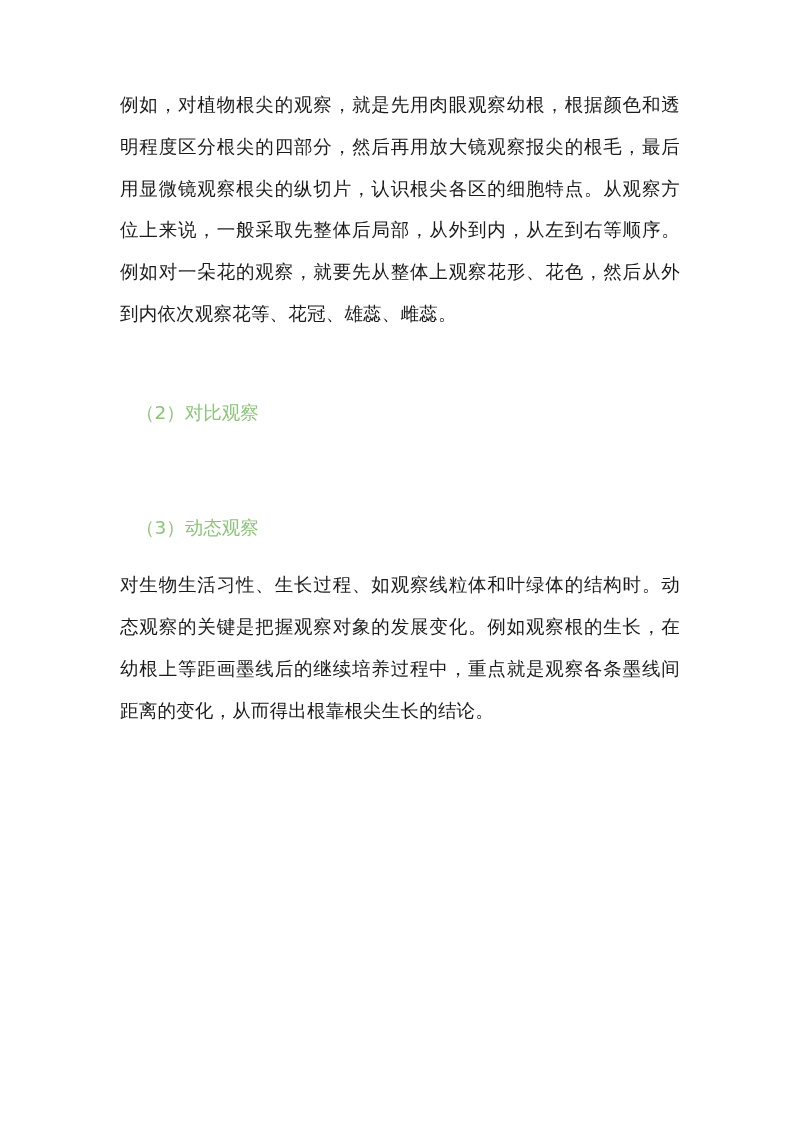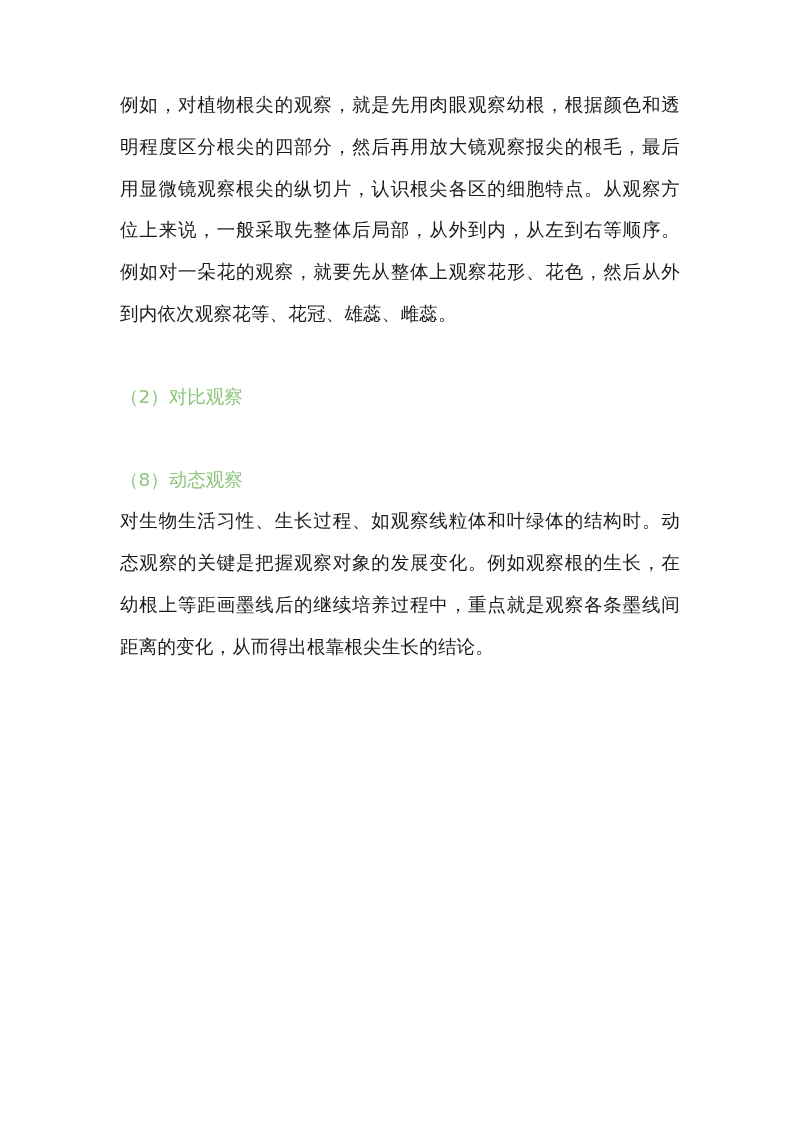--- a/index.html
+++ b/index.html
@@ -24,21 +24,21 @@
     .para {
       font-size: 18.5px;
       line-height: 41.8px;
       margin: 0;
       text-align: justify;
       letter-spacing: 0.2px;
     }
     .heading {
       font-size: 18.5px;
       line-height: 41.8px;
-      margin: 0;
+      margin: 16px;
       color: #8cc47a;
       font-weight: normal;
     }
     .gap {
       height: 41px;
     }
   </style>
 </head>
 <body>
 
@@ -47,16 +47,16 @@
 
   <div class="gap"></div>
 
   <div>
     <h3 class="heading">（2）对比观察</h3>
   </div>
 
   <div class="gap"></div>
 
   <div>
-    <h3 class="heading">（8）动态观察</h3>
+    <h3 class="heading">（3）动态观察</h3>
     <p class="para">对生物生活习性、生长过程、如观察线粒体和叶绿体的结构时。动态观察的关键是把握观察对象的发展变化。例如观察根的生长，在幼根上等距画墨线后的继续培养过程中，重点就是观察各条墨线间距离的变化，从而得出根靠根尖生长的结论。</p>
   </div>
 </div>
 
 </body></html>

